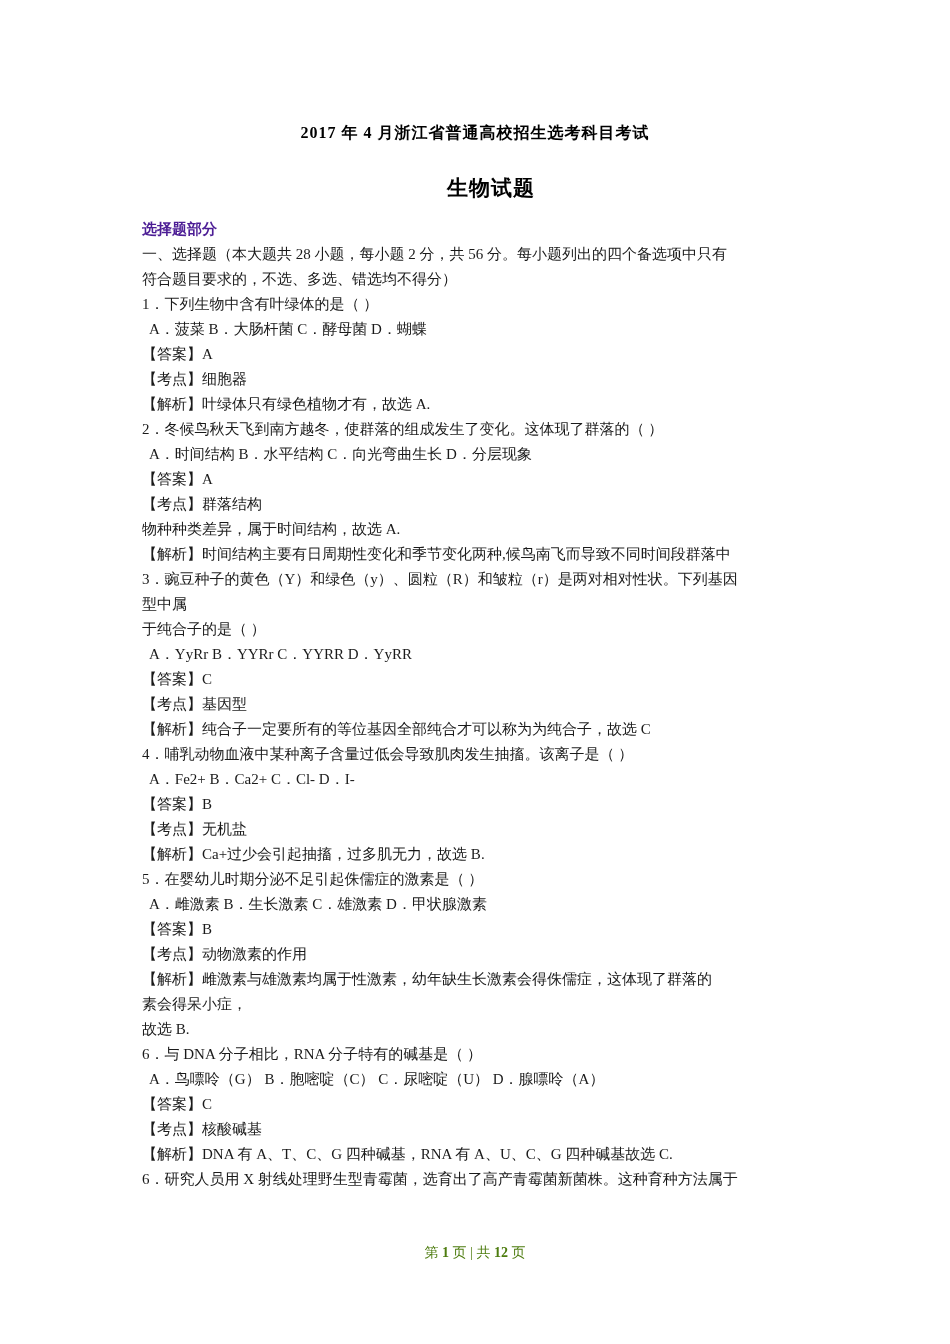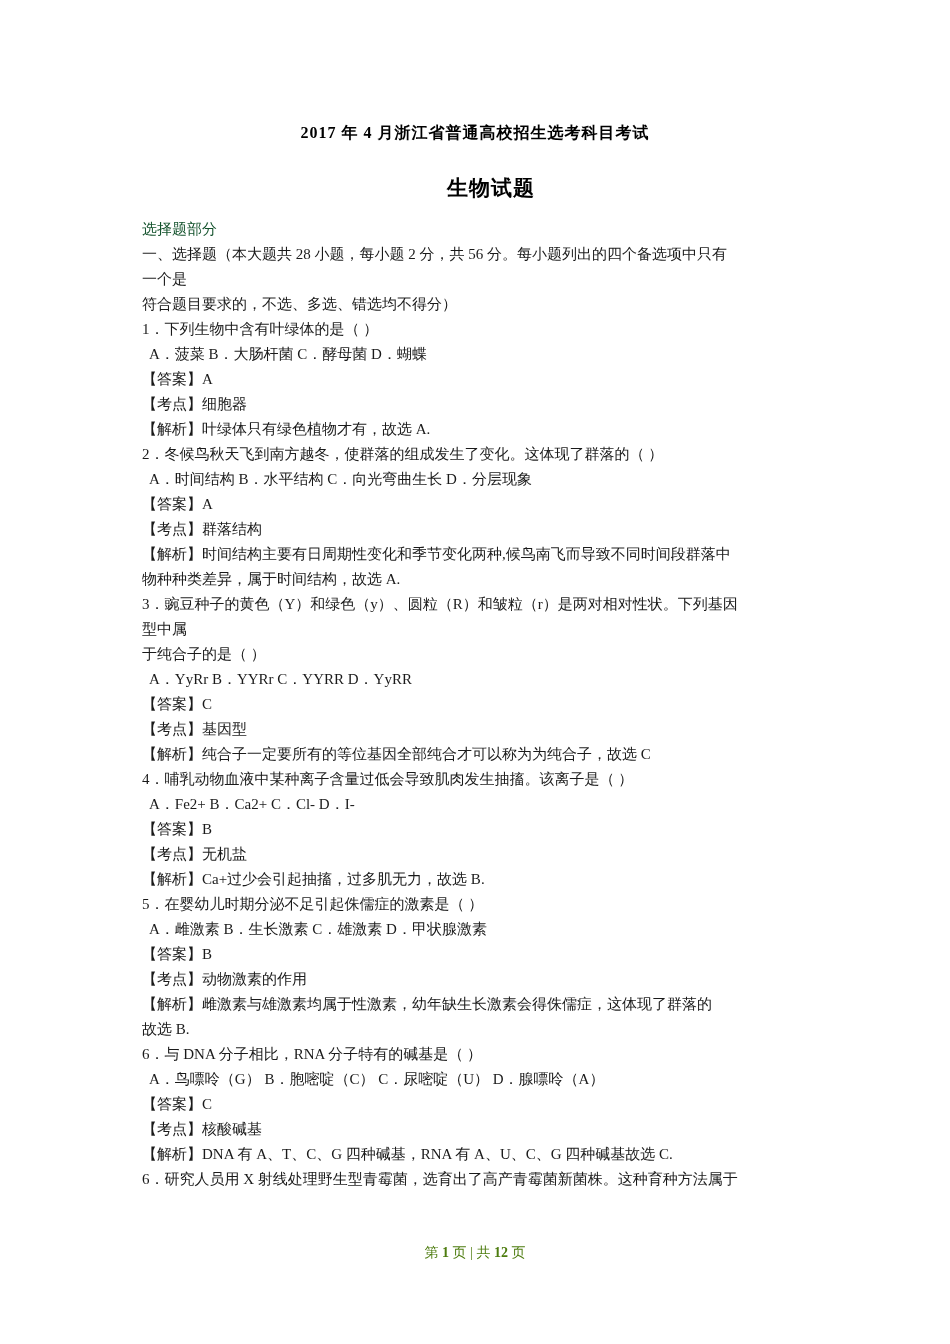--- a/index.html
+++ b/index.html
@@ -48,22 +48,22 @@
     width: 680px;
   }
   .doc-line {
     height: 25px;
     line-height: 25px;
     font-size: 15px;
     white-space: nowrap;
     color: #1a1a1a;
   }
   .doc-line.bold {
-    font-weight: normal;
-    color: #14532d;
+    font-weight: bold;
+    color: #4c1d95;
   }
   .doc-line.option {
     padding-left: 7px;
   }
   .doc-footer {
     position: absolute;
     top: 1244px;
     left: 0;
     width: 100%;
     text-align: center;
@@ -80,50 +80,50 @@
 
 <div class="page">
 
   <div class="doc-title">2017 年 4 月浙江省普通高校招生选考科目考试</div>
 
   <div class="doc-subtitle">生物试题</div>
 
   <div class="doc-body" id="doc-body">
       <div class="doc-line bold">选择题部分</div>
       <div class="doc-line normal">一、选择题（本大题共 28 小题，每小题 2 分，共 56 分。每小题列出的四个备选项中只有</div>
-      <div class="doc-line normal">一个是</div>
       <div class="doc-line normal">符合题目要求的，不选、多选、错选均不得分）</div>
       <div class="doc-line normal">1．下列生物中含有叶绿体的是（ ）</div>
       <div class="doc-line option">A．菠菜 B．大肠杆菌 C．酵母菌 D．蝴蝶</div>
       <div class="doc-line normal">【答案】A</div>
       <div class="doc-line normal">【考点】细胞器</div>
       <div class="doc-line normal">【解析】叶绿体只有绿色植物才有，故选 A.</div>
       <div class="doc-line normal">2．冬候鸟秋天飞到南方越冬，使群落的组成发生了变化。这体现了群落的（ ）</div>
       <div class="doc-line option">A．时间结构 B．水平结构 C．向光弯曲生长 D．分层现象</div>
       <div class="doc-line normal">【答案】A</div>
       <div class="doc-line normal">【考点】群落结构</div>
+      <div class="doc-line normal">物种种类差异，属于时间结构，故选 A.</div>
       <div class="doc-line normal">【解析】时间结构主要有日周期性变化和季节变化两种,候鸟南飞而导致不同时间段群落中</div>
-      <div class="doc-line normal">物种种类差异，属于时间结构，故选 A.</div>
       <div class="doc-line normal">3．豌豆种子的黄色（Y）和绿色（y）、圆粒（R）和皱粒（r）是两对相对性状。下列基因</div>
       <div class="doc-line normal">型中属</div>
       <div class="doc-line normal">于纯合子的是（ ）</div>
       <div class="doc-line option">A．YyRr B．YYRr C．YYRR D．YyRR</div>
       <div class="doc-line normal">【答案】C</div>
       <div class="doc-line normal">【考点】基因型</div>
       <div class="doc-line normal">【解析】纯合子一定要所有的等位基因全部纯合才可以称为为纯合子，故选 C</div>
       <div class="doc-line normal">4．哺乳动物血液中某种离子含量过低会导致肌肉发生抽搐。该离子是（ ）</div>
       <div class="doc-line option">A．Fe2+ B．Ca2+ C．Cl- D．I-</div>
       <div class="doc-line normal">【答案】B</div>
       <div class="doc-line normal">【考点】无机盐</div>
       <div class="doc-line normal">【解析】Ca+过少会引起抽搐，过多肌无力，故选 B.</div>
       <div class="doc-line normal">5．在婴幼儿时期分泌不足引起侏儒症的激素是（ ）</div>
       <div class="doc-line option">A．雌激素 B．生长激素 C．雄激素 D．甲状腺激素</div>
       <div class="doc-line normal">【答案】B</div>
       <div class="doc-line normal">【考点】动物激素的作用</div>
       <div class="doc-line normal">【解析】雌激素与雄激素均属于性激素，幼年缺生长激素会得侏儒症，这体现了群落的</div>
+      <div class="doc-line normal">素会得呆小症，</div>
       <div class="doc-line normal">故选 B.</div>
       <div class="doc-line normal">6．与 DNA 分子相比，RNA 分子特有的碱基是（ ）</div>
       <div class="doc-line option">A．鸟嘌呤（G） B．胞嘧啶（C） C．尿嘧啶（U） D．腺嘌呤（A）</div>
       <div class="doc-line normal">【答案】C</div>
       <div class="doc-line normal">【考点】核酸碱基</div>
       <div class="doc-line normal">【解析】DNA 有 A、T、C、G 四种碱基，RNA 有 A、U、C、G 四种碱基故选 C.</div>
       <div class="doc-line normal">6．研究人员用 X 射线处理野生型青霉菌，选育出了高产青霉菌新菌株。这种育种方法属于</div>
     </div>
 
   <div class="doc-footer"><span>第 </span><span class="num">1</span><span> 页 | 共 </span><span class="num">12</span><span> 页</span></div>

